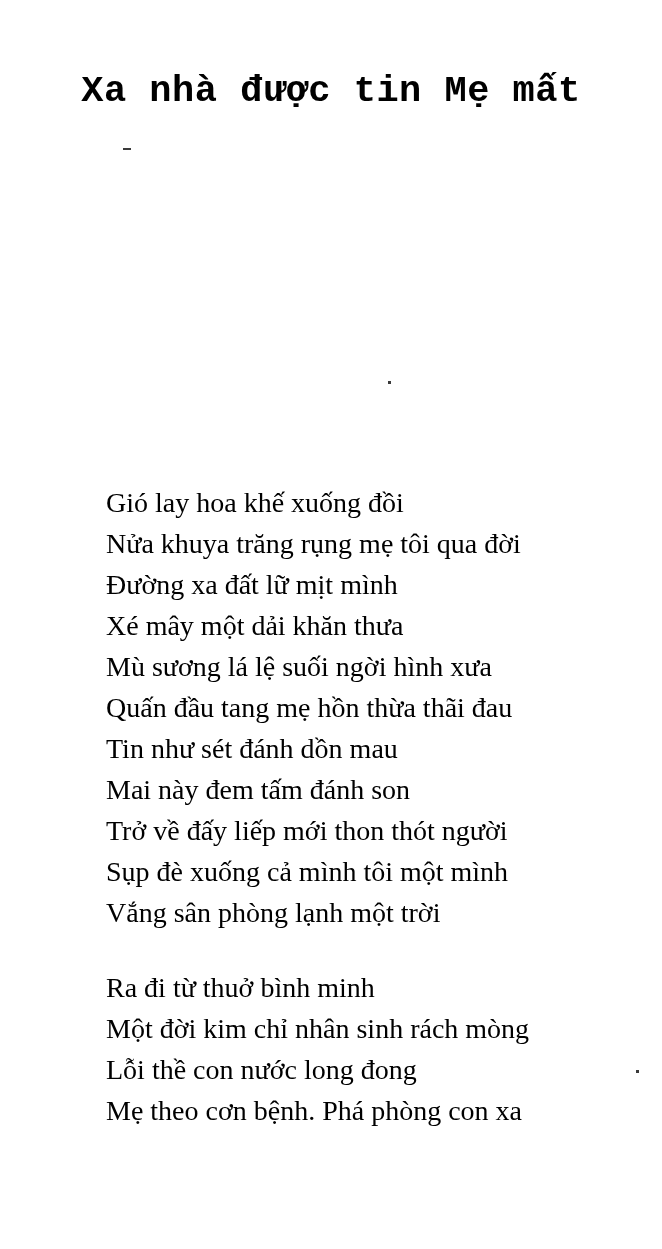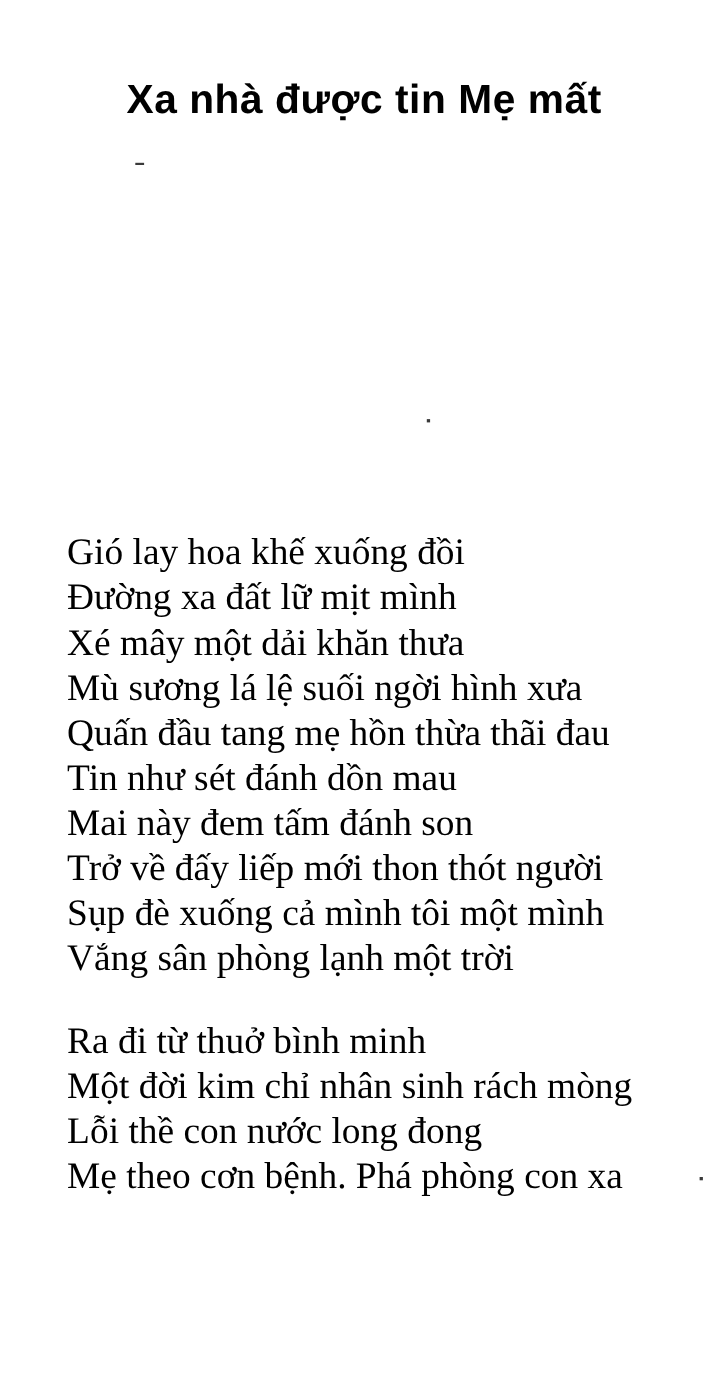--- a/index.html
+++ b/index.html
@@ -20,21 +20,21 @@
     width: 662px;
     height: 1249px;
     box-sizing: border-box;
   }
   .poem-title {
     position: absolute;
     top: 44px;
     left: 0;
     width: 662px;
     text-align: center;
-    font-family: Liberation Sans, sans-serif;
+    font-family: Liberation Mono, monospace;
     font-weight: bold;
     font-size: 37px;
     letter-spacing: 0.5px;
     line-height: 1.2;
   }
   .speck {
     position: absolute;
     background: #3a3a3a;
   }
   .speck-a {
@@ -61,40 +61,42 @@
     left: 61px;
     width: 580px;
   }
   .stanza {
     margin: 0 0 34px 0;
   }
   .stanza:last-child {
     margin-bottom: 0;
   }
   .line {
-    font-size: 34px;
+    font-size: 28px;
     line-height: 41px;
     white-space: nowrap;
+    margin-left: 45px;
   }
 </style>
 </head>
 <body>
 
 <div class="page">
 
   <h1 class="poem-title">Xa nhà được tin Mẹ mất</h1>
 
   <span class="speck speck-a"></span>
   <span class="speck speck-b"></span>
   <span class="speck speck-c"></span>
 
   <div class="stanzas">
 
     <div class="stanza">
       <div class="line">Gió lay hoa khế xuống đồi</div>
+      <div class="line">Nửa khuya trăng rụng mẹ tôi qua đời</div>
       <div class="line">Đường xa đất lữ mịt mình</div>
       <div class="line">Xé mây một dải khăn thưa</div>
       <div class="line">Mù sương lá lệ suối ngời hình xưa</div>
       <div class="line">Quấn đầu tang mẹ hồn thừa thãi đau</div>
       <div class="line">Tin như sét đánh dồn mau</div>
       <div class="line">Mai này đem tấm đánh son</div>
       <div class="line">Trở về đấy liếp mới thon thót người</div>
       <div class="line">Sụp đè xuống cả mình tôi một mình</div>
       <div class="line">Vắng sân phòng lạnh một trời</div>
     </div>

